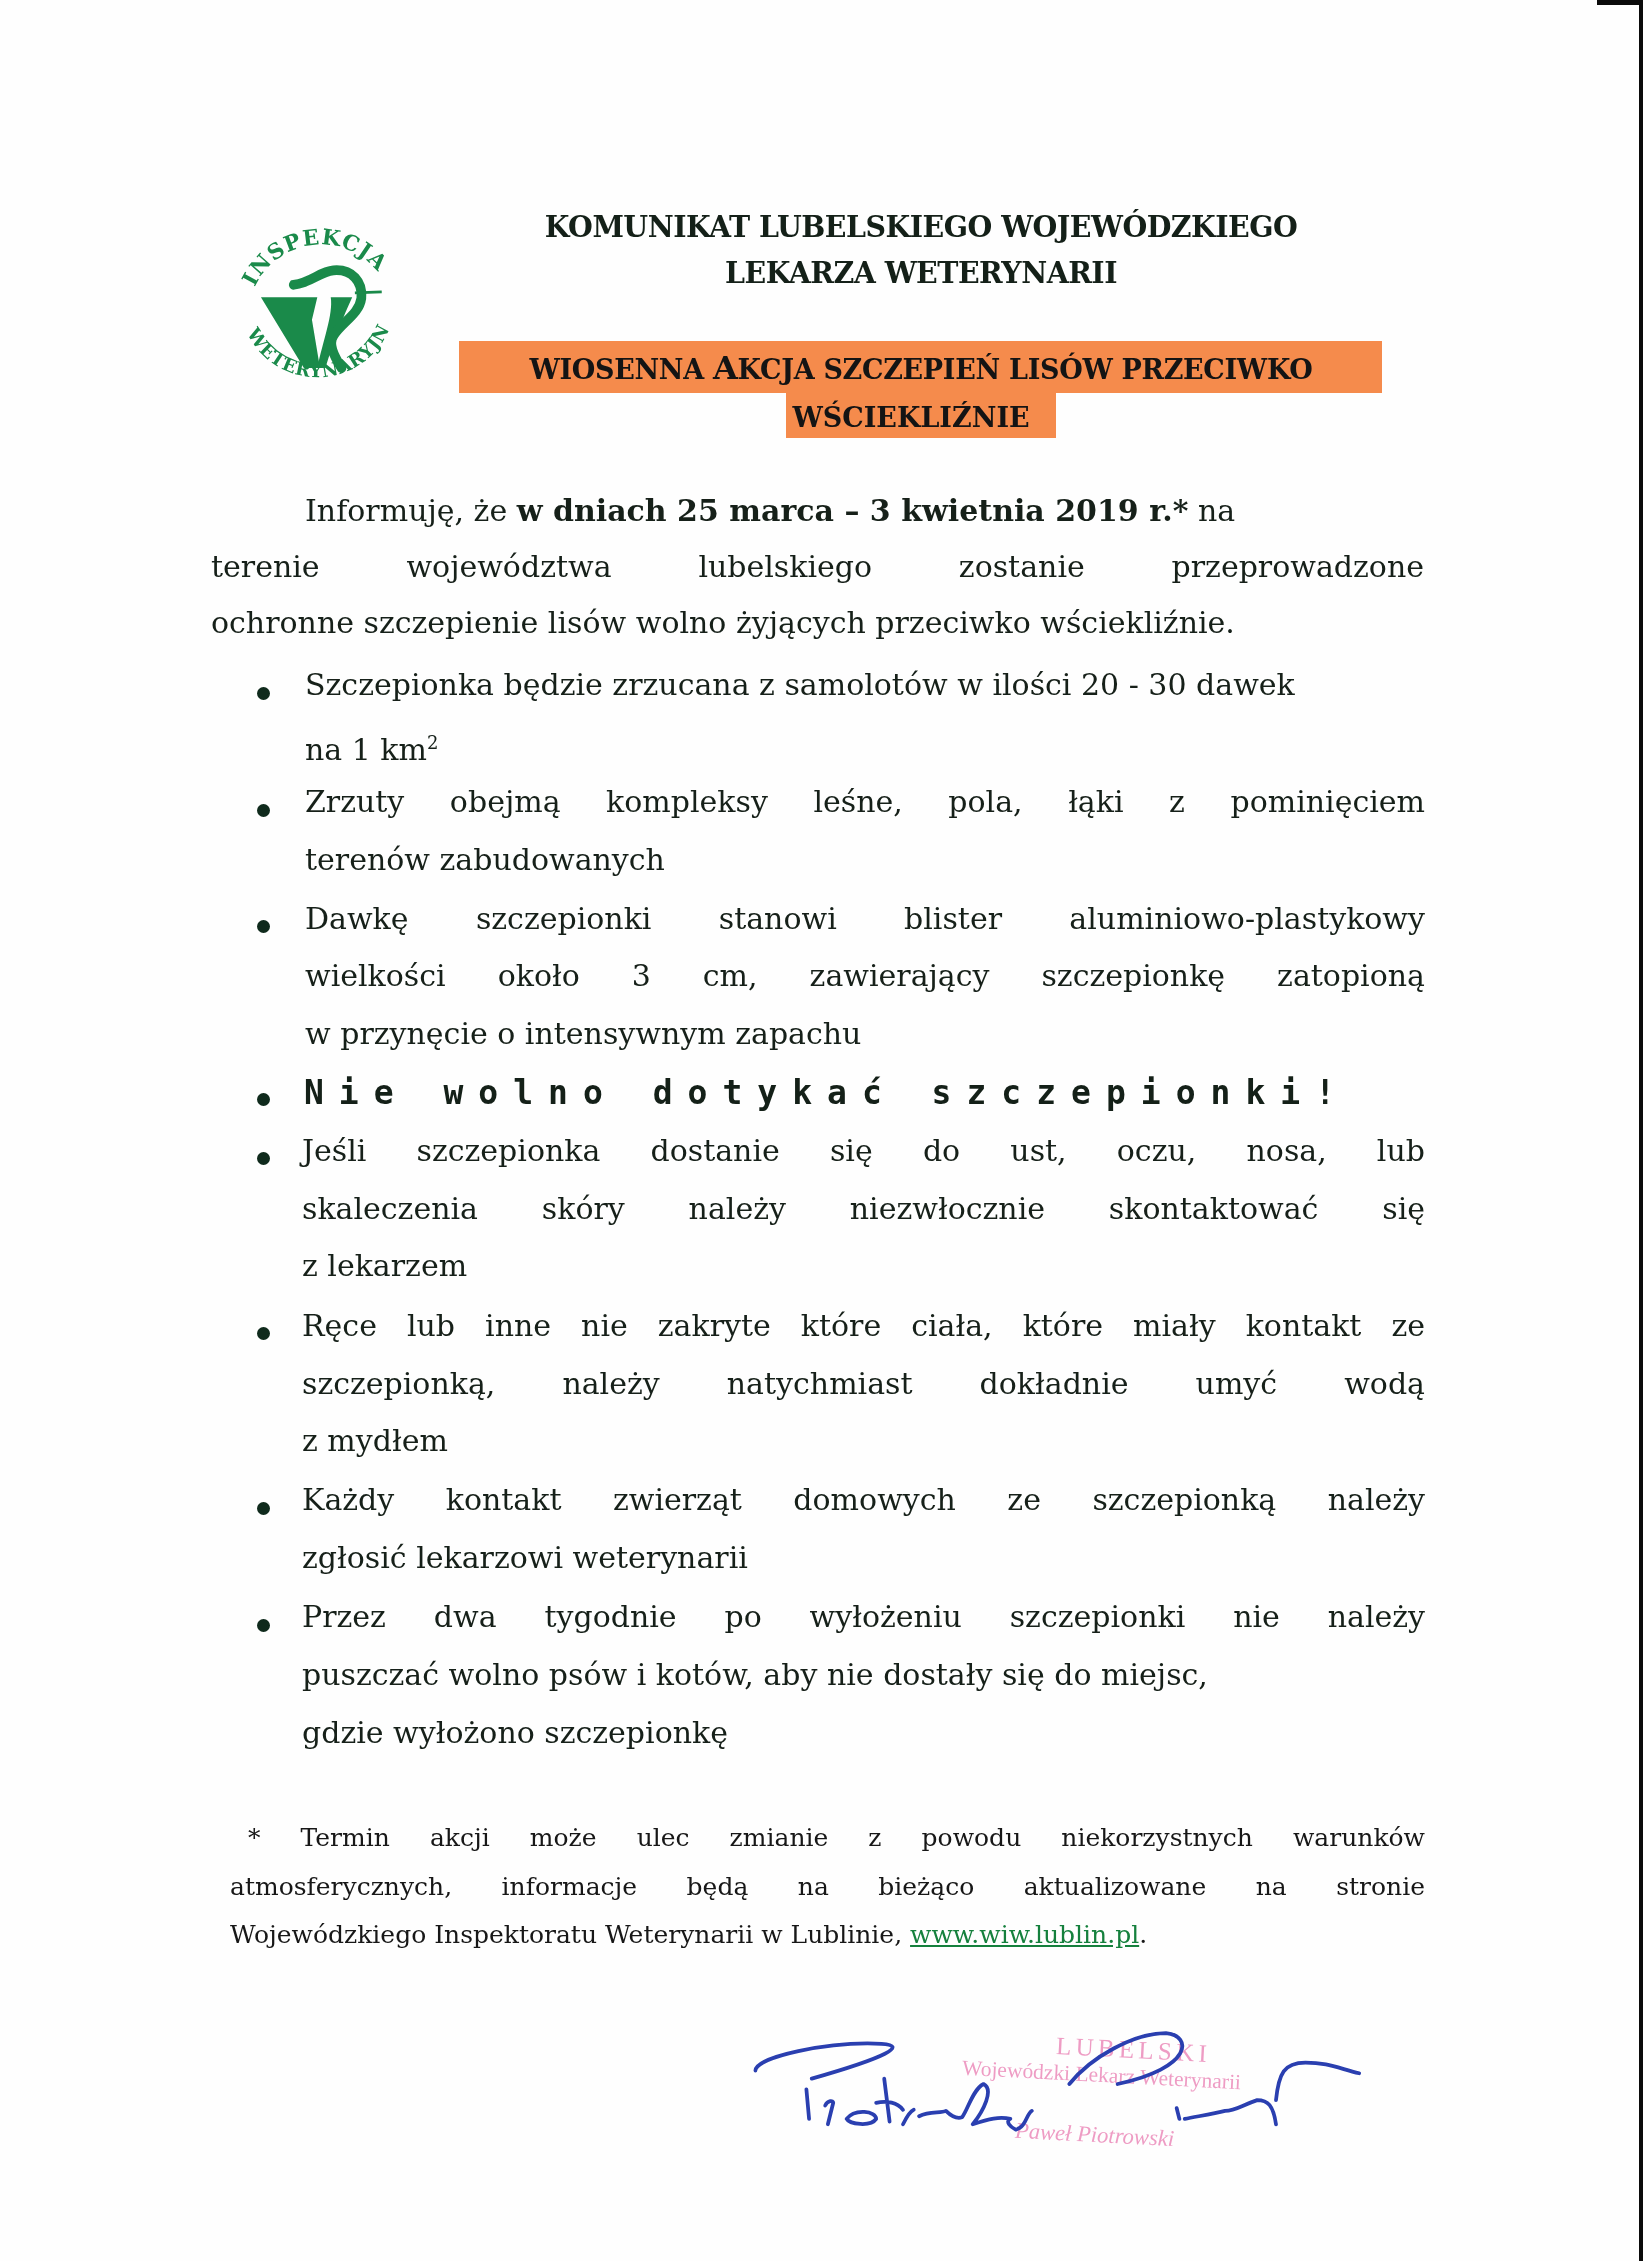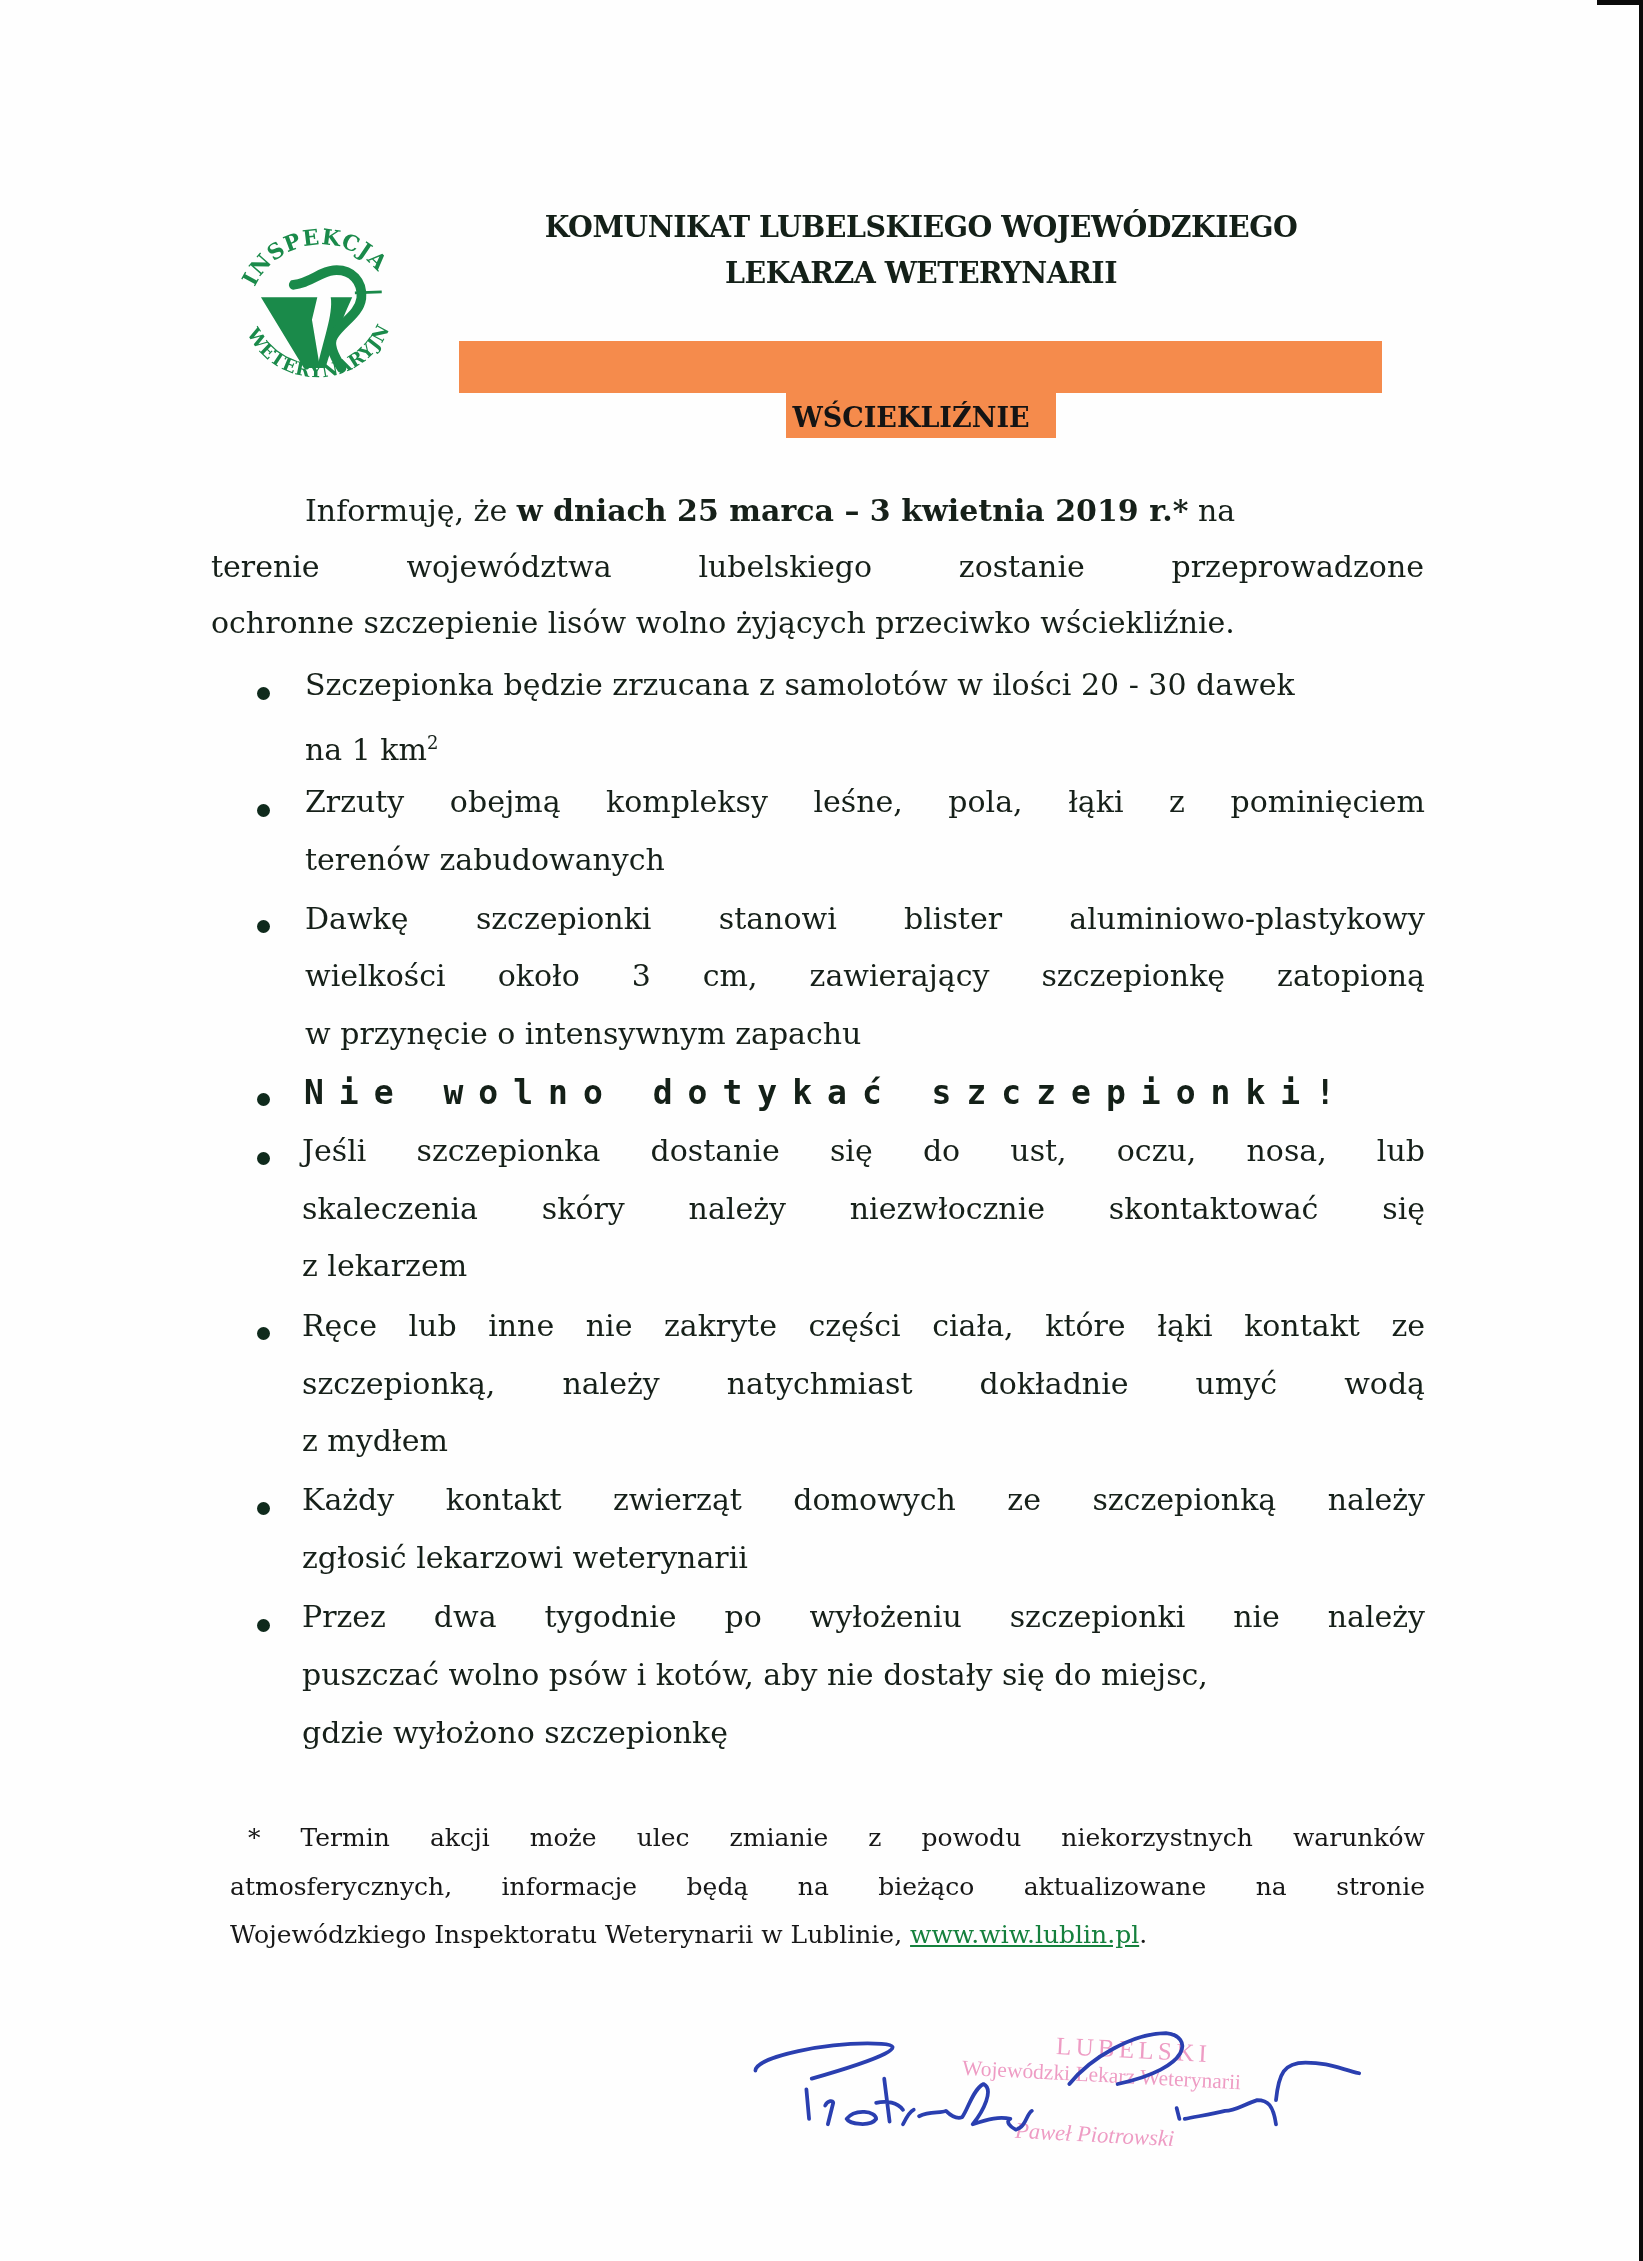--- a/index.html
+++ b/index.html
@@ -67,20 +67,21 @@
     <path d="M 240 160 L 290 158" stroke="#1a8a4a" stroke-width="5"></path>
   </svg>
 
   <div class="heading">
     <div>KOMUNIKAT LUBELSKIEGO WOJEWÓDZKIEGO</div>
     <div>LEKARZA WETERYNARII</div>
   </div>
 
   <div class="banner1"></div>
   <div class="banner2"></div>
+  <div class="banner-text bt1"><span>WIOSENNA </span><span class="big">A</span><span>KCJA SZCZEPIEŃ LISÓW PRZECIWKO</span></div>
   <div class="banner-text bt2">WŚCIEKLIŹNIE</div>
 
   <div class="body-text">
     <div class="line just" style="left:305px; top:492px; width:1119px;">
       <span><span>Informuję, że </span><b>w dniach 25 marca – 3 kwietnia 2019 r.*</b><span> na</span></span>
     </div>
     <div class="line just" style="left:211px; top:548px; width:1213px;">
       <span>terenie</span>
       <span>województwa</span>
       <span>lubelskiego</span>
@@ -107,21 +108,21 @@
 
     <div class="bullet-dot" style="left:257px; top:1093px;"></div>
     <div class="warn">Nie wolno dotykać szczepionki!</div>
 
     <div class="bullet-dot" style="left:257px; top:1152px;"></div>
     <div class="line" style="left:302px; top:1132px; width:1123px; text-align:justify; text-align-last:justify;">Jeśli szczepionka dostanie się do ust, oczu, nosa, lub</div>
     <div class="line" style="left:302px; top:1190px; width:1123px; text-align:justify; text-align-last:justify;">skaleczenia skóry należy niezwłocznie skontaktować się</div>
     <div class="line" style="left:302px; top:1247px;">z lekarzem</div>
 
     <div class="bullet-dot" style="left:257px; top:1327px;"></div>
-    <div class="line" style="left:302px; top:1307px; width:1123px; text-align:justify; text-align-last:justify;">Ręce lub inne nie zakryte części ciała, które łąki kontakt ze</div>
+    <div class="line" style="left:302px; top:1307px; width:1123px; text-align:justify; text-align-last:justify;">Ręce lub inne nie zakryte które ciała, które miały kontakt ze</div>
     <div class="line" style="left:302px; top:1365px; width:1123px; text-align:justify; text-align-last:justify;">szczepionką, należy natychmiast dokładnie umyć wodą</div>
     <div class="line" style="left:302px; top:1422px;">z mydłem</div>
 
     <div class="bullet-dot" style="left:257px; top:1502px;"></div>
     <div class="line" style="left:302px; top:1481px; width:1123px; text-align:justify; text-align-last:justify;">Każdy kontakt zwierząt domowych ze szczepionką należy</div>
     <div class="line" style="left:302px; top:1539px;">zgłosić lekarzowi weterynarii</div>
 
     <div class="bullet-dot" style="left:257px; top:1619px;"></div>
     <div class="line" style="left:302px; top:1598px; width:1123px; text-align:justify; text-align-last:justify;">Przez dwa tygodnie po wyłożeniu szczepionki nie należy</div>
     <div class="line" style="left:302px; top:1656px;">puszczać wolno psów i kotów, aby nie dostały się do miejsc,</div>

